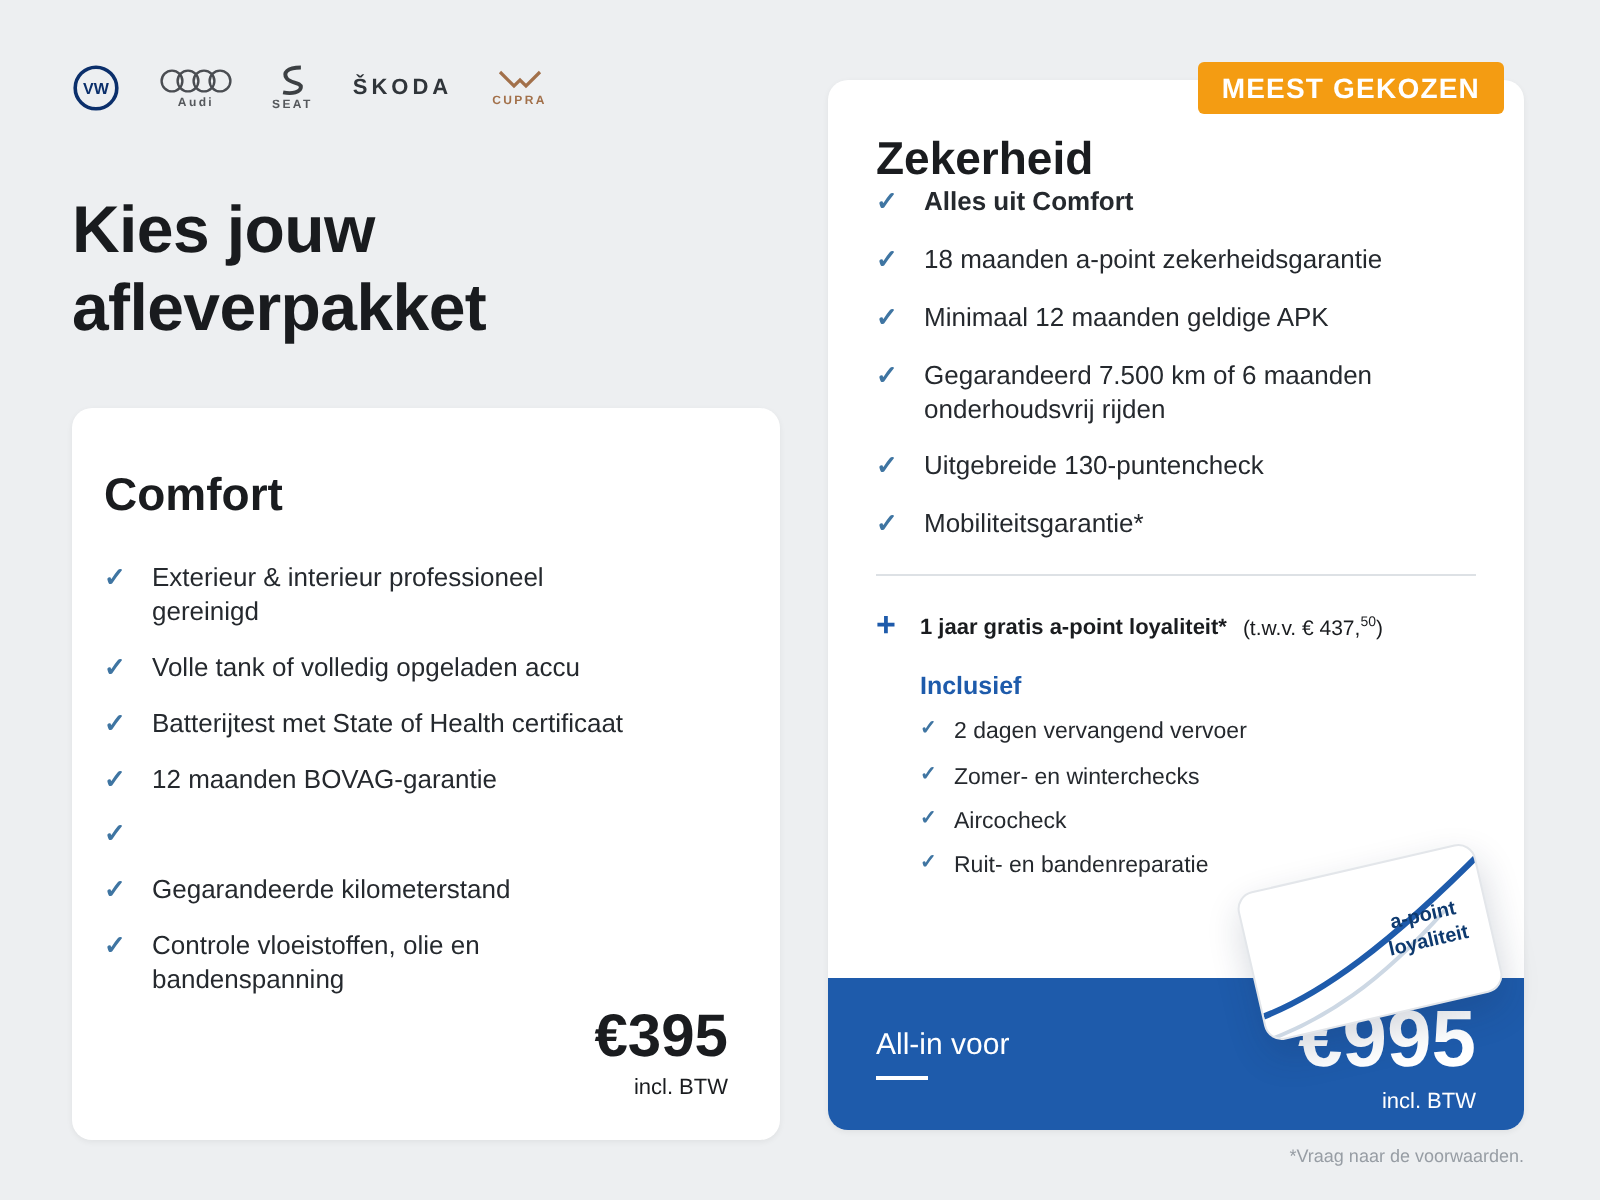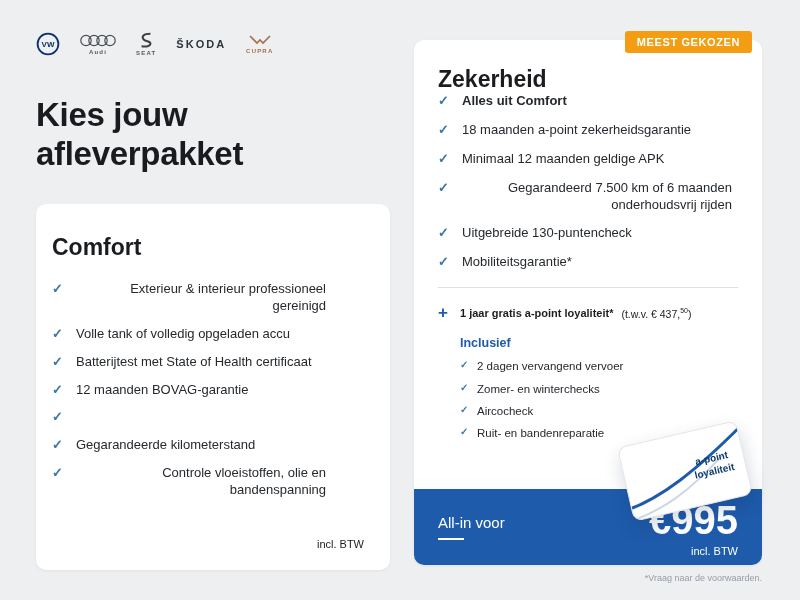--- a/index.html
+++ b/index.html
@@ -18,33 +18,33 @@
   .page-title { position:absolute; left:36px; top:96px; font-size:33px; line-height:1.18;
                 font-weight:700; color:#191b1e; letter-spacing:-0.3px; }
 
   
   .card { position:absolute; background:#fff; border-radius:10px; box-shadow:0 1px 3px rgba(0,0,0,0.06); }
   .card-comfort { left:36px; top:204px; width:354px; height:366px; padding:30px 16px; }
   .card-comfort h2 { font-size:23px; color:#1a1c1f; margin-bottom:20px; font-weight:700; }
 
   .check-row { display:flex; gap:10px; margin-bottom:11px; font-size:13px; color:#25292e; line-height:1.3; }
   .check { color:#3f75a2; font-weight:700; font-size:13px; flex:0 0 14px; }
-  .check-row .ctext { max-width:250px;text-align:right; }
+  .check-row .ctext { max-width:250px; }
 
   .price-block { position:absolute; right:26px; bottom:20px; text-align:right; color:#1a1c1f; }
   .price { font-size:30px; font-weight:700; }
   .price-note { font-size:11px; margin-top:2px; }
 
   .card-zeker { left:414px; top:40px; width:348px; height:525px; padding:26px 24px 0; }
   .card-zeker h2 { font-size:23px; color:#1a1c1f; font-weight:700; }
   .card-zeker .check-row { margin-bottom:12px; }
   .card-zeker .check-row .ctext { max-width:270px; }
   .bold { font-weight:700; }
 
-  .badge { position:absolute; top:-9px; right:10px; background:#f49c12; color:#fff; font-size:11px;
+  .badge { position:absolute; top:-9px; right:10px; background:#f49c12; color:#fff; font-size:14px;
            font-weight:700; letter-spacing:0.6px; padding:5px 12px; border-radius:3px; }
 
   .divider { border-top:1px solid #dde1e5; margin:16px 0 14px; }
 
   .loyalty-row { display:flex; align-items:baseline; gap:8px; white-space:nowrap; }
   .plus { color:#1e5bab; font-weight:700; font-size:17px; flex:0 0 14px; position:relative; top:1px; }
   .loyalty-title { font-size:11px; font-weight:700; color:#1a1c1f; }
   .loyalty-value { font-size:10.5px; color:#1a1c1f; }
   .loyalty-value sup { font-size:7px; }
 
@@ -139,20 +139,21 @@
     <div class="check-row">
       <span class="check">✓</span>
       <span class="ctext">Gegarandeerde kilometerstand</span>
     </div>
     <div class="check-row">
       <span class="check">✓</span>
       <span class="ctext">Controle vloeistoffen, olie en bandenspanning</span>
     </div>
 
     <div class="price-block">
+      <div class="price">€395</div>
       <div class="price-note">incl. BTW</div>
     </div>
   </div>
 
   <div class="card card-zeker">
     <div class="badge">MEEST GEKOZEN</div>
     <h2>Zekerheid</h2>
 
     <div class="check-row">
       <span class="check">✓</span>

